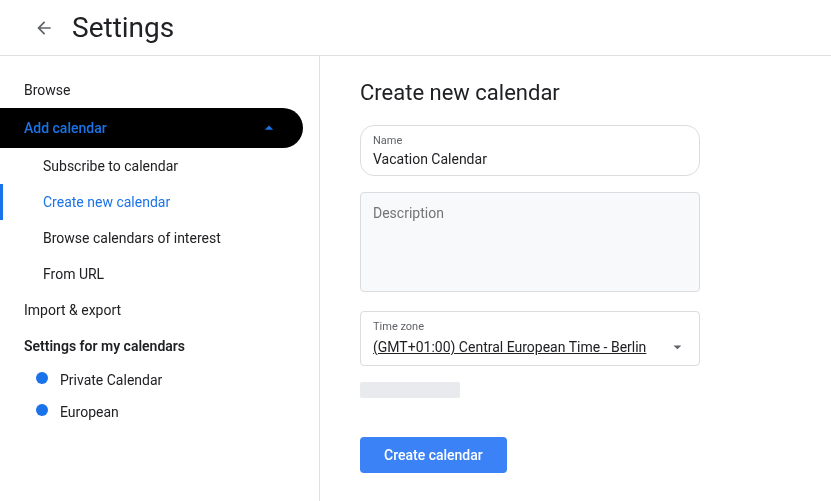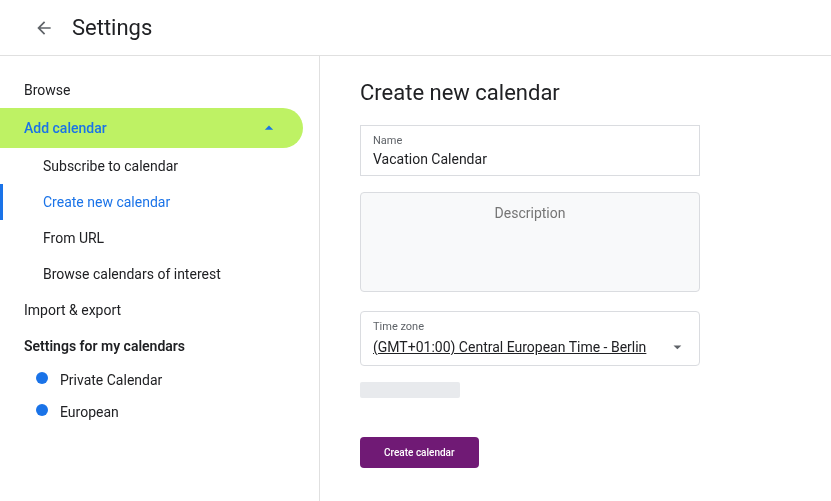--- a/index.html
+++ b/index.html
@@ -27,21 +27,21 @@
       border-radius: 50%;
       border: none;
       background: transparent;
       cursor: pointer;
       display: flex;
       align-items: center;
       justify-content: center;
       margin-right: 8px;
     }
     .header-title {
-      font-size: 22px;
+      font-size: 28px;
       font-weight: 400;
       color: #202124;
     }
 
     
     .content {
       display: flex;
       height: calc(501px - 56px);
     }
 
@@ -56,21 +56,21 @@
     .sidebar-item {
       padding: 10px 24px;
       cursor: pointer;
       font-size: 14px;
       color: #202124;
       display: flex;
       align-items: center;
       justify-content: space-between;
     }
     .sidebar-item.active-group {
-      background: #bef264;
+      background: #000000;
       color: #1a73e8;
       font-weight: 500;
       border-radius: 0 24px 24px 0;
       margin-right: 16px;
     }
     .sidebar-subitem {
       padding: 10px 24px 10px 40px;
       cursor: pointer;
       font-size: 14px;
       color: #202124;
@@ -118,21 +118,21 @@
       font-weight: 400;
       color: #202124;
       margin-bottom: 20px;
     }
     .form-group {
       margin-bottom: 16px;
     }
     .form-field {
       width: 340px;
       border: 1px solid #dadce0;
-      border-radius: 0;
+      border-radius: 14px;
       background: #fff;
       padding: 8px 12px;
       position: relative;
     }
     .field-label {
       font-size: 11px;
       color: #5f6368;
       display: block;
       margin-bottom: 4px;
     }
@@ -150,21 +150,20 @@
       min-height: 100px;
       border: 1px solid #dadce0;
       border-radius: 4px;
       background: #f8f9fa;
       padding: 12px;
       resize: none;
       outline: none;
       font-size: 14px;
       color: #5f6368;
       font-family: inherit;
-      text-align: center;
     }
     .timezone-field {
       width: 340px;
       border: 1px solid #dadce0;
       border-radius: 4px;
       background: #fff;
       padding: 8px 12px;
       position: relative;
     }
     .timezone-select-wrapper {
@@ -193,26 +192,26 @@
       color: #202124;
       padding: 4px 0;
       background: #e8eaed;
       border-radius: 2px;
       display: inline-block;
       width: 100px;
       height: 16px;
     }
     .create-btn {
       margin-top: 20px;
-      background: #701a75;
+      background: #3b82f6;
       color: #fff;
       border: none;
       border-radius: 4px;
       padding: 10px 24px;
-      font-size: 10px;
+      font-size: 14px;
       font-weight: 500;
       cursor: pointer;
       font-family: inherit;
     }
   </style>
 </head>
 <body>
 
 <div class="header">
   <button class="header-back-btn">
@@ -239,25 +238,25 @@
 
     <div class="sidebar-subitem">
       <span>Subscribe to calendar</span>
     </div>
 
     <div class="sidebar-subitem active">
       <span>Create new calendar</span>
     </div>
 
     <div class="sidebar-subitem">
+      <span>Browse calendars of interest</span>
+    </div>
+
+    <div class="sidebar-subitem">
       <span>From URL</span>
-    </div>
-
-    <div class="sidebar-subitem">
-      <span>Browse calendars of interest</span>
     </div>
 
     <div class="sidebar-item">
       <span>Import &amp; export</span>
     </div>
 
     <div class="sidebar-section-header">
       <span>Settings for my calendars</span>
     </div>
 

